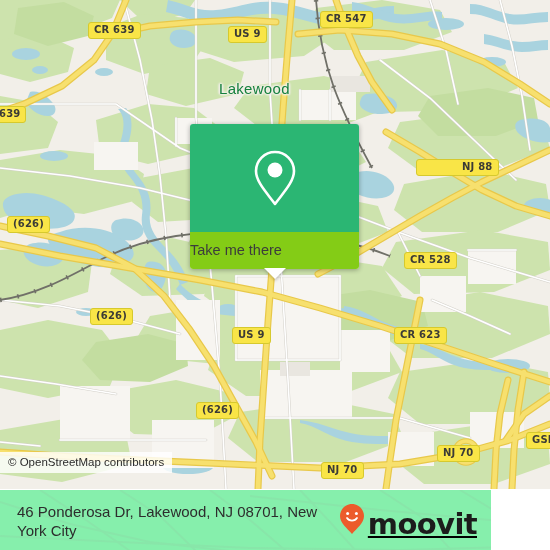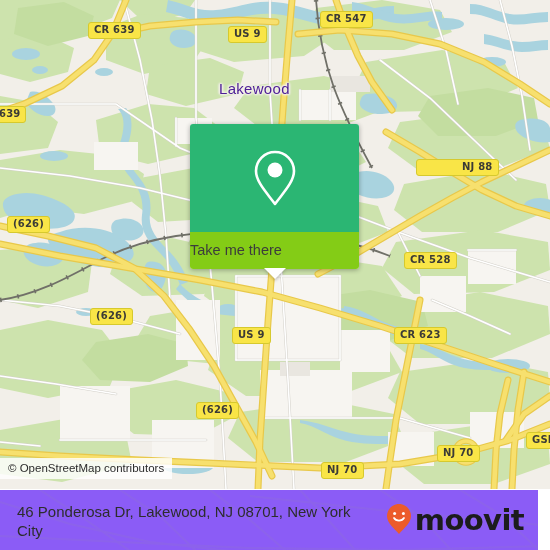--- a/index.html
+++ b/index.html
@@ -38,21 +38,21 @@
     letter-spacing: .2px;
     padding: 1px 5px 2px 5px;
     line-height: 12px;
     white-space: nowrap;
     box-sizing: border-box;
   }
 
   
   .place-label {
     position: absolute;
-    color: #4c1d95;
+    color: #15803d;
     font-family: "Liberation Sans", sans-serif;
     font-size: 15px;
     letter-spacing: .3px;
     white-space: nowrap;
     text-shadow:
        1.4px 0 2px #f2efe9, -1.4px 0 2px #f2efe9,
        0 1.4px 2px #f2efe9, 0 -1.4px 2px #f2efe9,
        1px 1px 2px #f2efe9, -1px -1px 2px #f2efe9;
   }
 
@@ -93,36 +93,36 @@
     width: 0; height: 0;
     border-left: 11px solid transparent;
     border-right: 11px solid transparent;
     border-top: 11px solid #ffffff;
     filter: drop-shadow(0 2px 1.5px rgba(0,0,0,.20));
   }
 
   
   #attribution {
     position: absolute;
-    left: 0; bottom: 10px;
+    left: 0; bottom: 16px;
     padding: 3px 8px 4px 8px;
     background: rgba(255,255,255,.82);
     color: #2b2b2b;
     font-size: 11.5px;
     font-family: "Liberation Sans", sans-serif;
     line-height: 14px;
     white-space: nowrap;
   }
 
   
   #footer {
     position: absolute;
     left: 0; top: 489px;
-    width: 538px; height: 61px;
-    background: #8b5cf6;
+    width: 491px; height: 61px;
+    background: #86efac;
     overflow: hidden;
     border-top: 1px solid #ffffff;
   }
   #footer-watermark {
     position: absolute;
     left: 0; top: 0; width: 550px; height: 61px;
     opacity: .10;
     pointer-events: none;
   }
   #footer-inner {
@@ -136,23 +136,24 @@
   #footer-address {
     flex: 1;
     color: #2d2d2d;
     font-size: 15px;
     line-height: 19px;
     font-family: "Liberation Sans", sans-serif;
     padding-right: 10px;
   }
   #brand {
     display: flex;
-    align-items: center;
+    align-items: flex-end;
     gap: 3px;
     flex: 0 0 auto;
+    text-decoration: underline;
   }
   #brand-text {
     font-family: "DejaVu Sans", sans-serif;
     font-size: 29px;
     font-weight: bold;
     color: #1c1c1c;
     letter-spacing: -0.6px;
     line-height: 29px;
   }
 </style>

